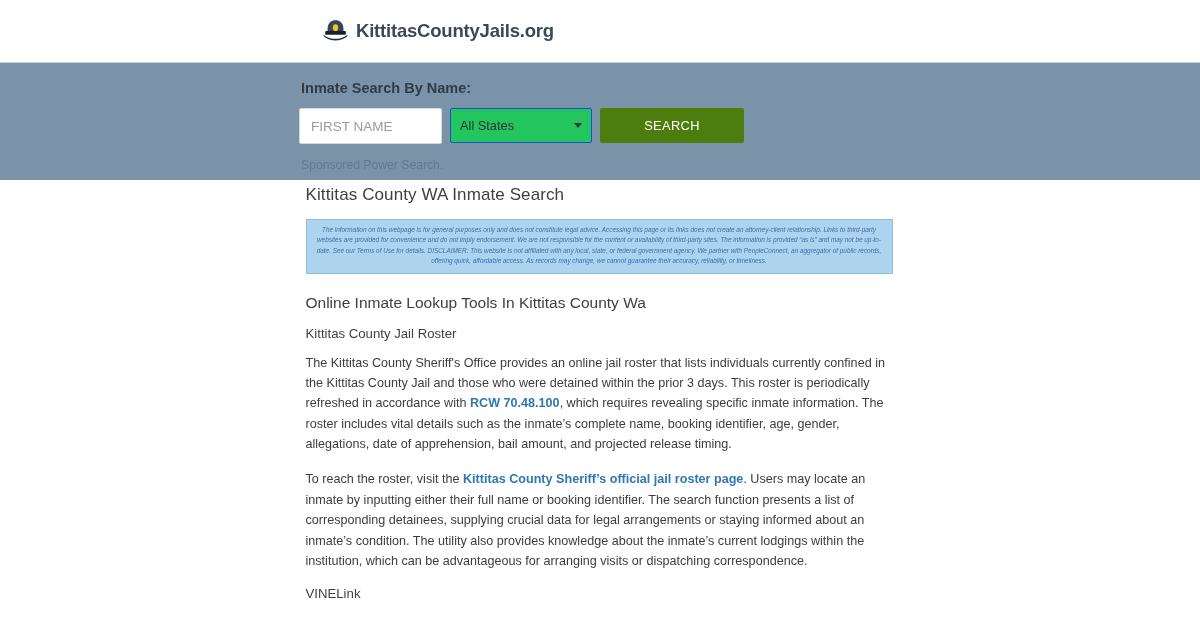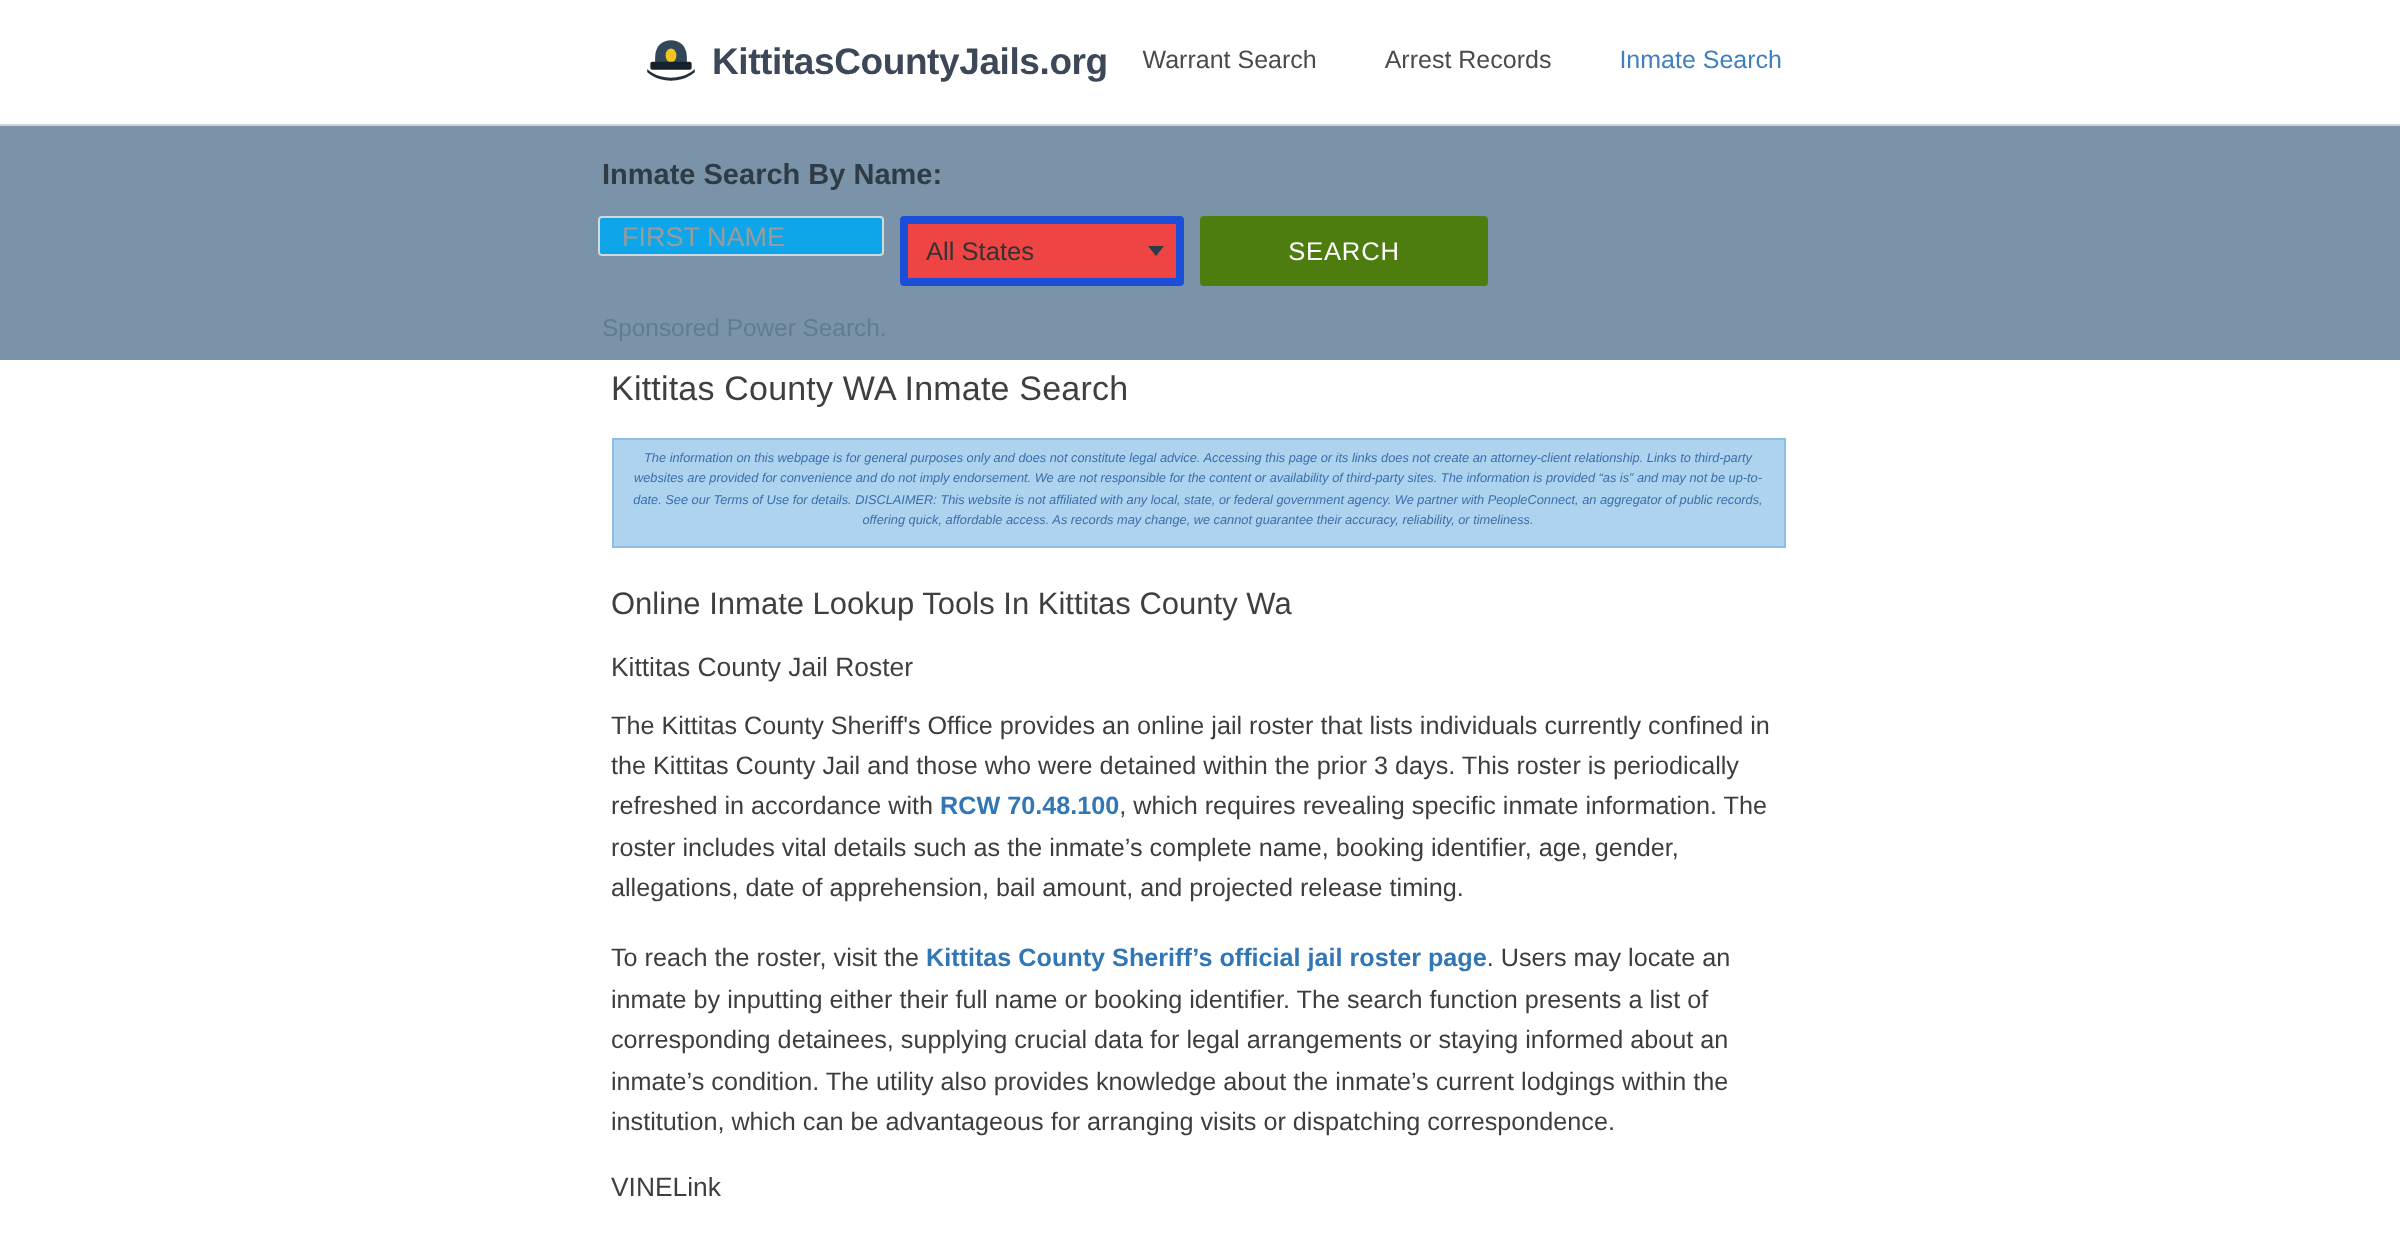--- a/index.html
+++ b/index.html
@@ -76,42 +76,42 @@
     font-size: 14.5px;
     font-weight: bold;
     margin: 0 0 12px 2px;
   }
   .search-row {
     display: flex;
     align-items: stretch;
     gap: 8px;
   }
   .field {
-    height: 20px;
-    background: #0ea5e9;
+    height: 36px;
+    background: #ffffff;
     border: 1px solid #d2d9de;
     border-radius: 2px;
     padding: 0 11px;
     font-family: "Liberation Sans", sans-serif;
     font-size: 13.5px;
     color: #333333;
     outline: none;
   }
   .field::placeholder { color: #9b9b9b; }
   .field-first { width: 143px; }
   .field-last  { width: 143px; }
   .select-wrap {
     position: relative;
     width: 142px;
   }
   .field-select {
     width: 100%;
     height: 35px;
-    background: #ef4444;
-    border: 4px solid #1d4ed8;
+    background: #22c55e;
+    border: 1px solid #1d4ed8;
     border-radius: 2px;
     padding: 0 24px 0 9px;
     font-family: "Liberation Sans", sans-serif;
     font-size: 12.8px;
     color: #333333;
     -webkit-appearance: none;
     appearance: none;
     outline: none;
   }
   .select-arrow {
@@ -201,25 +201,20 @@
   <a class="brand" href="#">
     <svg class="logo-cap" viewBox="0 0 34 30">
       <path d="M7 13 C7 5 12 2 17 2 C22 2 27 5 27 13 L27 16 L7 16 Z" fill="#33475b"></path>
       <ellipse cx="17" cy="11.5" rx="3.4" ry="4.4" fill="#f2c525"></ellipse>
       <rect x="4" y="15.5" width="26" height="5" rx="1.2" fill="#15222e"></rect>
       <path d="M2 20 C2 20 7 25.5 17 25.5 C27 25.5 32 20 32 20 L32 22 C32 22 27 27.5 17 27.5 C7 27.5 2 22 2 22 Z" fill="#22313f"></path>
     </svg>
     <span class="brand-name">KittitasCountyJails.org</span>
   </a>
 
-  <nav class="main-nav">
-    <a class="nav-link" href="#">Warrant Search</a>
-    <a class="nav-link" href="#">Arrest Records</a>
-    <a class="nav-link active" href="#">Inmate Search</a>
-  </nav>
 </header>
 
 <section class="search-band">
   <div class="band-inner">
     <div class="band-title">Inmate Search By Name:</div>
 
     <form class="search-row">
       <input class="field field-first" type="text" placeholder="FIRST NAME" style="">
       <div class="select-wrap">
         <select class="field-select">

